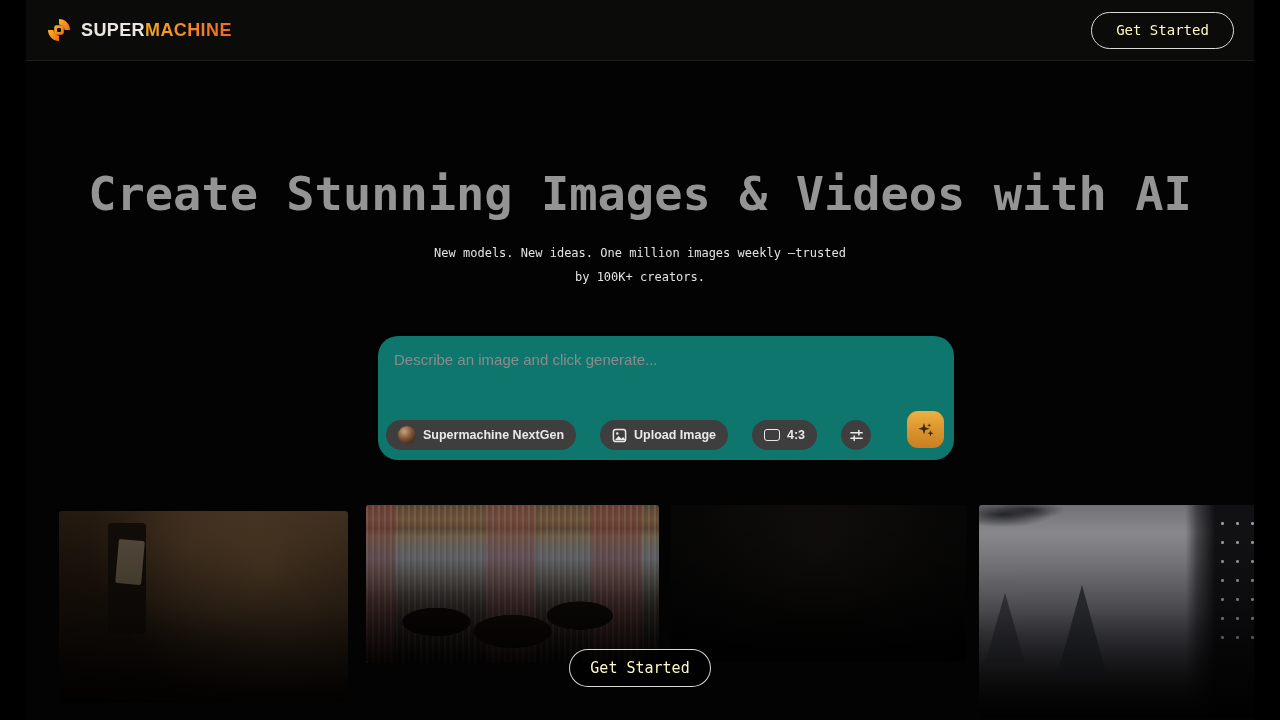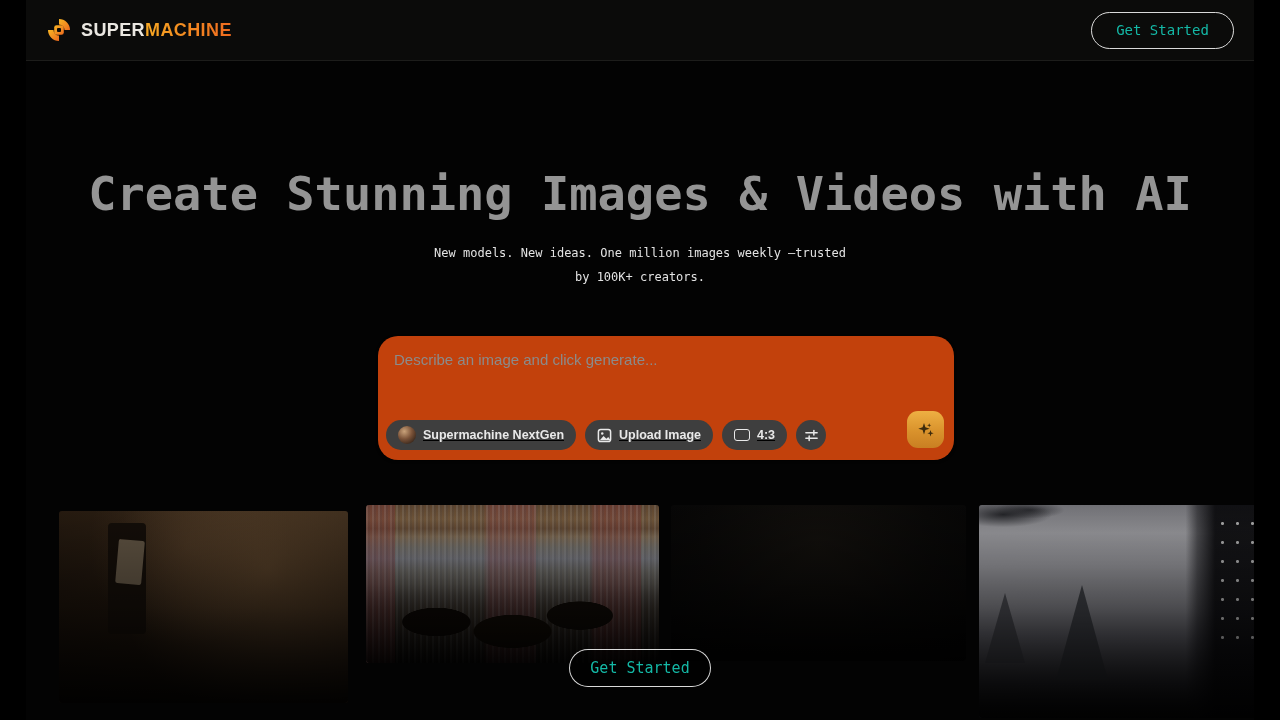--- a/index.html
+++ b/index.html
@@ -12,39 +12,39 @@
             background:#0b0b0a; border-bottom:1px solid #1d1d1b;
             display:flex; align-items:center; justify-content:space-between; padding:0 20px; }
   .brand { display:flex; align-items:center; gap:9px; cursor:pointer; }
   .brand-text { font-family:"Liberation Sans", sans-serif; font-weight:bold; font-size:18px; letter-spacing:.4px; }
   .brand-super { color:#eae7e1; }
   .brand-machine { color:#f5941f;
                    background:linear-gradient(90deg,#f7a823,#ef6a1f);
                    -webkit-background-clip:text; background-clip:text; color:transparent; }
   .btn-outline { display:flex; align-items:center; justify-content:center;
                  border:1px solid rgba(255,255,255,.85); border-radius:999px;
-                 color:#14b8a6; background:transparent; cursor:pointer;
+                 color:#fef9c3; background:transparent; cursor:pointer;
                  font-family:"DejaVu Sans Mono", monospace; }
   .nav-cta { width:143px; height:37px; font-size:14px; }
 
   
   .hero-title { position:absolute; top:166px; left:0; width:100%; text-align:center;
                 font-size:47px; font-weight:bold; color:#949494; white-space:nowrap; }
   .hero-subtitle { position:absolute; top:241px; left:50%; transform:translateX(-50%);
                    width:420px; text-align:center; font-size:12px; line-height:24px; color:#e3e3e3; }
 
   
   .prompt-card { position:absolute; left:352px; top:336px; width:576px; height:124px;
-                 background:#c2410c; border-radius:20px; box-shadow:0 1px 3px rgba(0,0,0,.6); }
+                 background:#0f766e; border-radius:20px; box-shadow:0 1px 3px rgba(0,0,0,.6); }
   .prompt-input { position:absolute; top:0; left:0; width:100%; height:62px;
                   background:transparent; border:none; outline:none; resize:none;
                   padding:15px 18px 0 16px; color:#dcdcdc;
                   font-family:"Liberation Sans", sans-serif; font-size:15px; }
   .prompt-input::placeholder { color:#8b8b8b; }
-  .pill-row { position:absolute; left:8px; bottom:10px; display:flex; align-items:center; gap:9px;text-decoration:underline; }
+  .pill-row { position:absolute; left:8px; bottom:10px; display:flex; align-items:center; gap:24px; }
   .pill { display:flex; align-items:center; gap:7px; height:30px; padding:0 12px;
           background:#3e3e3e; border-radius:15px; border:none; cursor:pointer;
           color:#e9e9e9; font-family:"Liberation Sans", sans-serif; font-size:12.5px; font-weight:600; }
   .pill svg { flex:0 0 auto; }
   .avatar { width:18px; height:18px; border-radius:50%;
             background:radial-gradient(circle at 35% 30%, #c9a27a 0%, #7a5238 45%, #3a281c 80%, #241812 100%); }
   .ratio-box { width:16px; height:12px; border:1.6px solid #e9e9e9; border-radius:3px; display:inline-block; }
   .round-btn { width:30px; height:30px; border-radius:50%; background:#3e3e3e; border:none; cursor:pointer;
                display:flex; align-items:center; justify-content:center; }
   .generate-btn { position:absolute; right:10px; bottom:12px; width:37px; height:37px;

